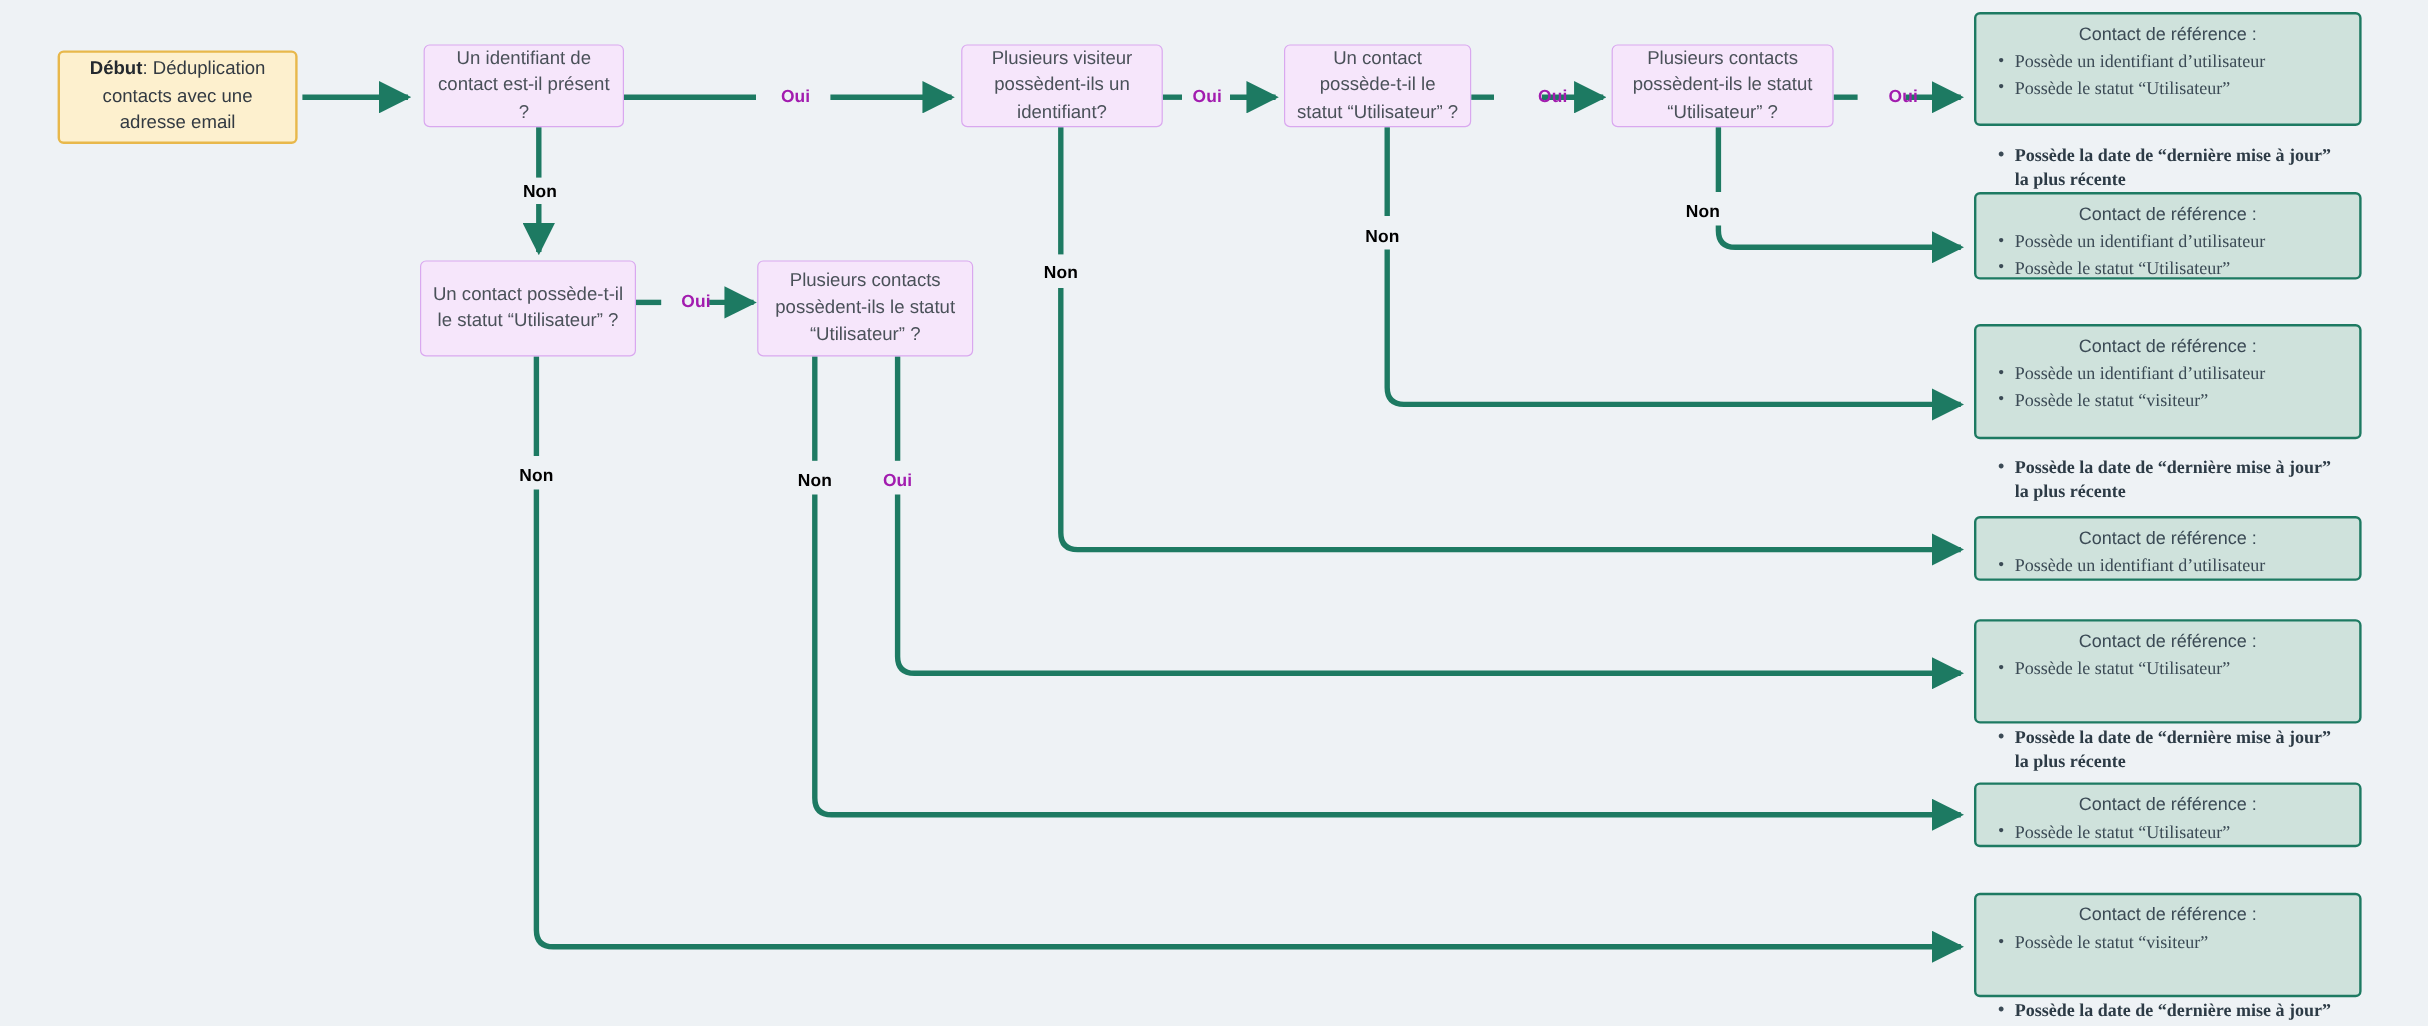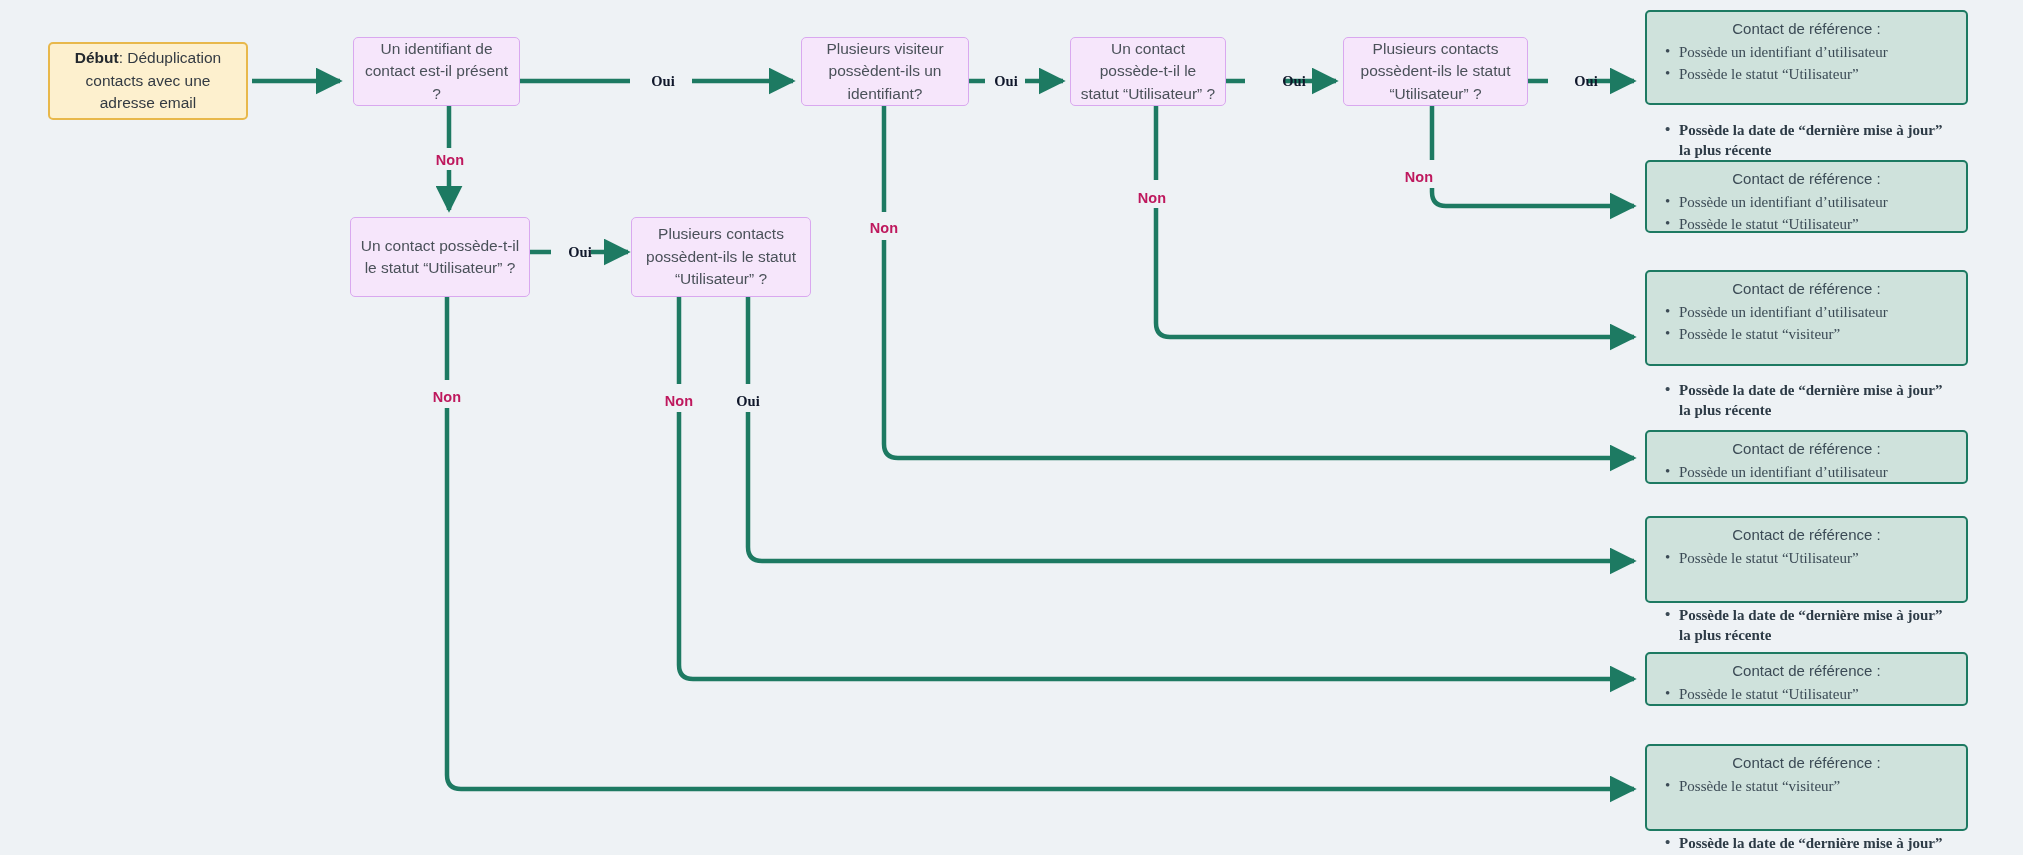--- a/index.html
+++ b/index.html
@@ -84,22 +84,22 @@
   }
   .res-list li.strong { font-weight: bold; color: #2d3b46; margin-top: 36px; }
   .edge-label {
     position: absolute;
     font-size: 14.5px;
     font-weight: bold;
     letter-spacing: .1px;
     white-space: nowrap;
     transform: translate(-50%, -50%);
   }
-  .lbl-oui { color: #0f172a; font-family: Liberation Serif, serif; }
-  .lbl-non { color: #be185d; text-align: center; }
+  .lbl-oui { color: #a21caf; }
+  .lbl-non { color: #000000; text-align: center; }
 </style>
 </head>
 <body>
 
 <div id="canvas">
 
   <svg class="wires" viewBox="0 0 2023 855" xmlns="http://www.w3.org/2000/svg">
     <defs>
       <marker id="arrow" viewBox="0 0 10 10" refX="9" refY="5" markerWidth="6" markerHeight="6" orient="auto-start-reverse">
         <path d="M 0 0 L 10 5 L 0 10 z" fill="#1d7a62"></path>

